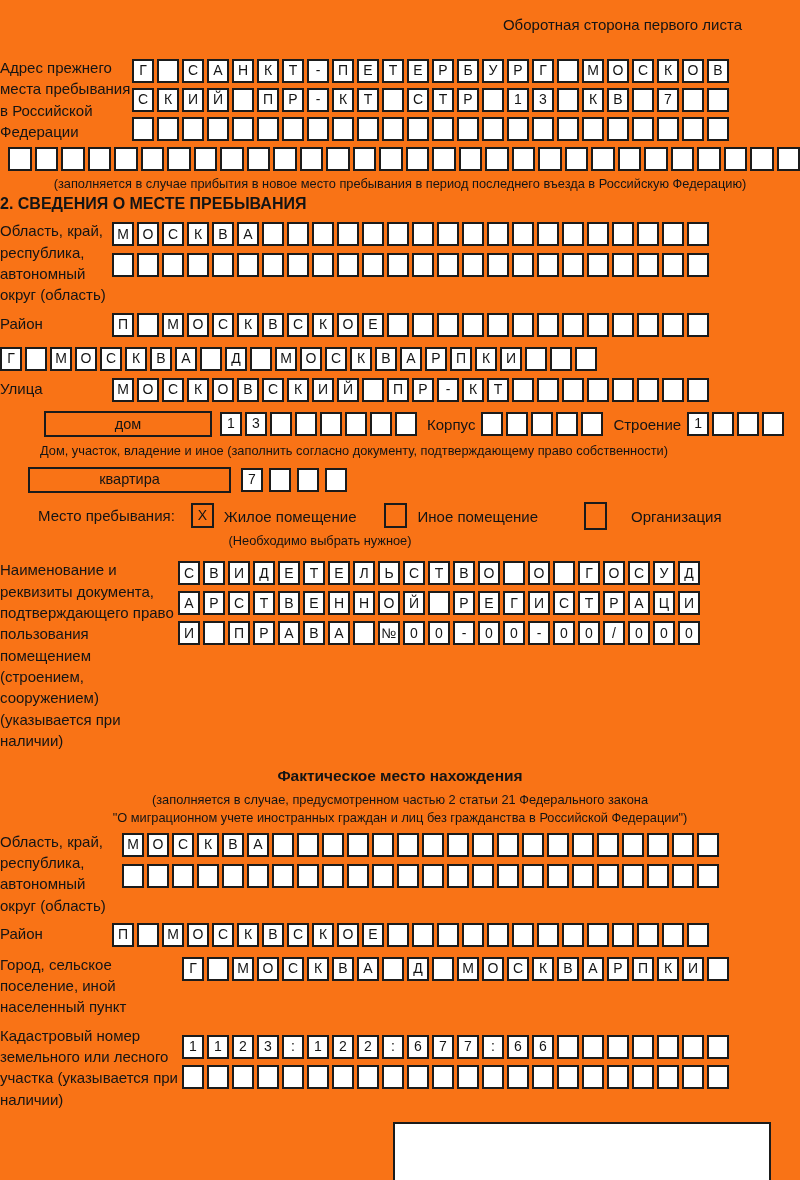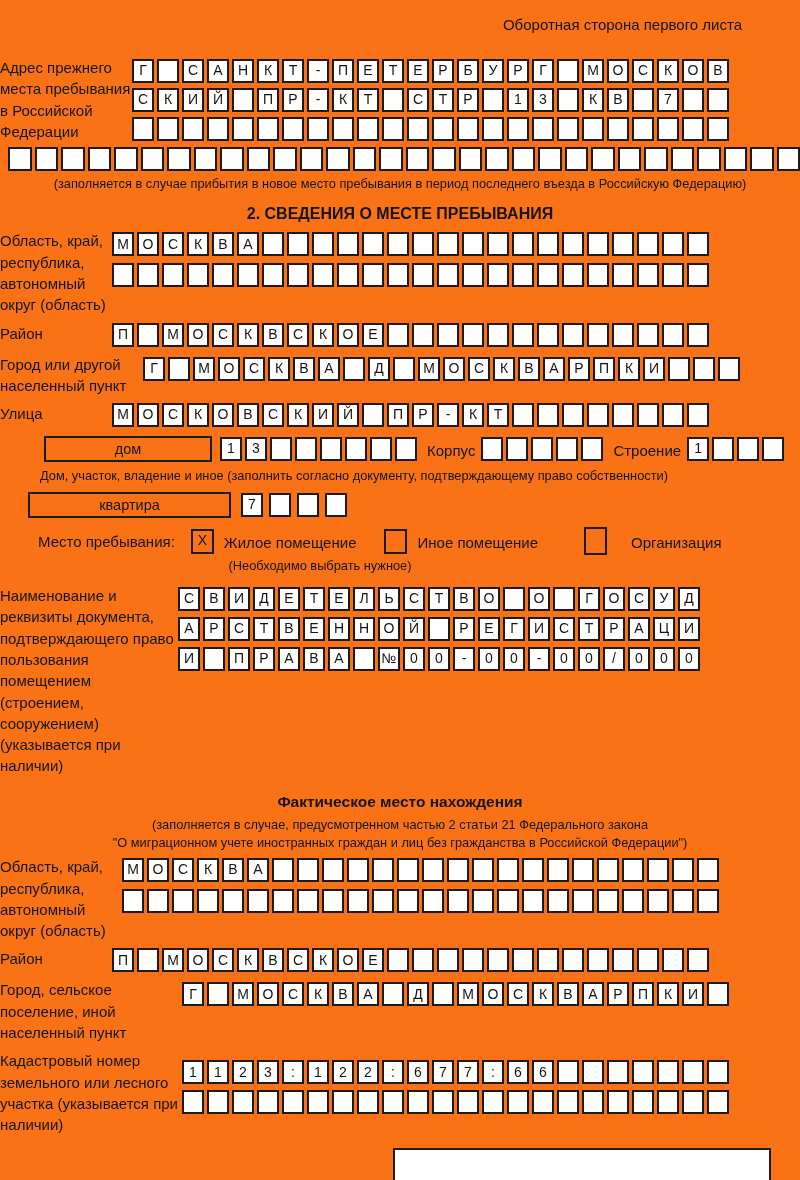--- a/index.html
+++ b/index.html
@@ -15,21 +15,21 @@
   .cells{display:flex;gap:3px;flex:0 0 auto;}
   .cells-stack{display:flex;flex-direction:column;gap:5px;}
   .cell{
     box-sizing:border-box;width:22px;height:24px;border:2px solid #1b1b1b;
     display:flex;align-items:center;justify-content:center;
     font-size:14px;background:#fff;flex:0 0 auto;
   }
   .wide .cell{width:23.5px;}
   .small-note{font-size:12.8px;}
   .center{text-align:center;}
-  .sec-title{font-weight:bold;text-align:center;font-size:16px;margin:10px 0 5px;}
+  .sec-title{font-weight:bold;text-align:left;font-size:16px;margin:0 0 5px;}
   .sub-title{font-weight:bold;text-align:center;font-size:15.5px;margin:14px 0 4px;}
   .named-box{
     box-sizing:border-box;height:26px;border:2px solid #1b1b1b;
     display:flex;align-items:center;justify-content:center;font-size:14.5px;
   }
   .inline-lbl{padding:2px 6px 0 10px;white-space:nowrap;}
   .cb{
     box-sizing:border-box;width:23px;height:25px;border:2px solid #1b1b1b;
     display:flex;align-items:center;justify-content:center;font-size:14px;flex:0 0 auto;
   }
@@ -246,21 +246,20 @@
         <span class="cell"></span>
         <span class="cell"></span>
         <span class="cell"></span>
         <span class="cell"></span>
         <span class="cell"></span>
         <span class="cell"></span>
       </div>
   </div>
 
   <div class="frow mt7">
-    <div class="flabel" style="width:143px;">Город или другой населенный пункт</div>
     <div class="cells" style="margin-top:3px;">
         <span class="cell">Г</span>
         <span class="cell"></span>
         <span class="cell">М</span>
         <span class="cell">О</span>
         <span class="cell">С</span>
         <span class="cell">К</span>
         <span class="cell">В</span>
         <span class="cell">А</span>
         <span class="cell"></span>

